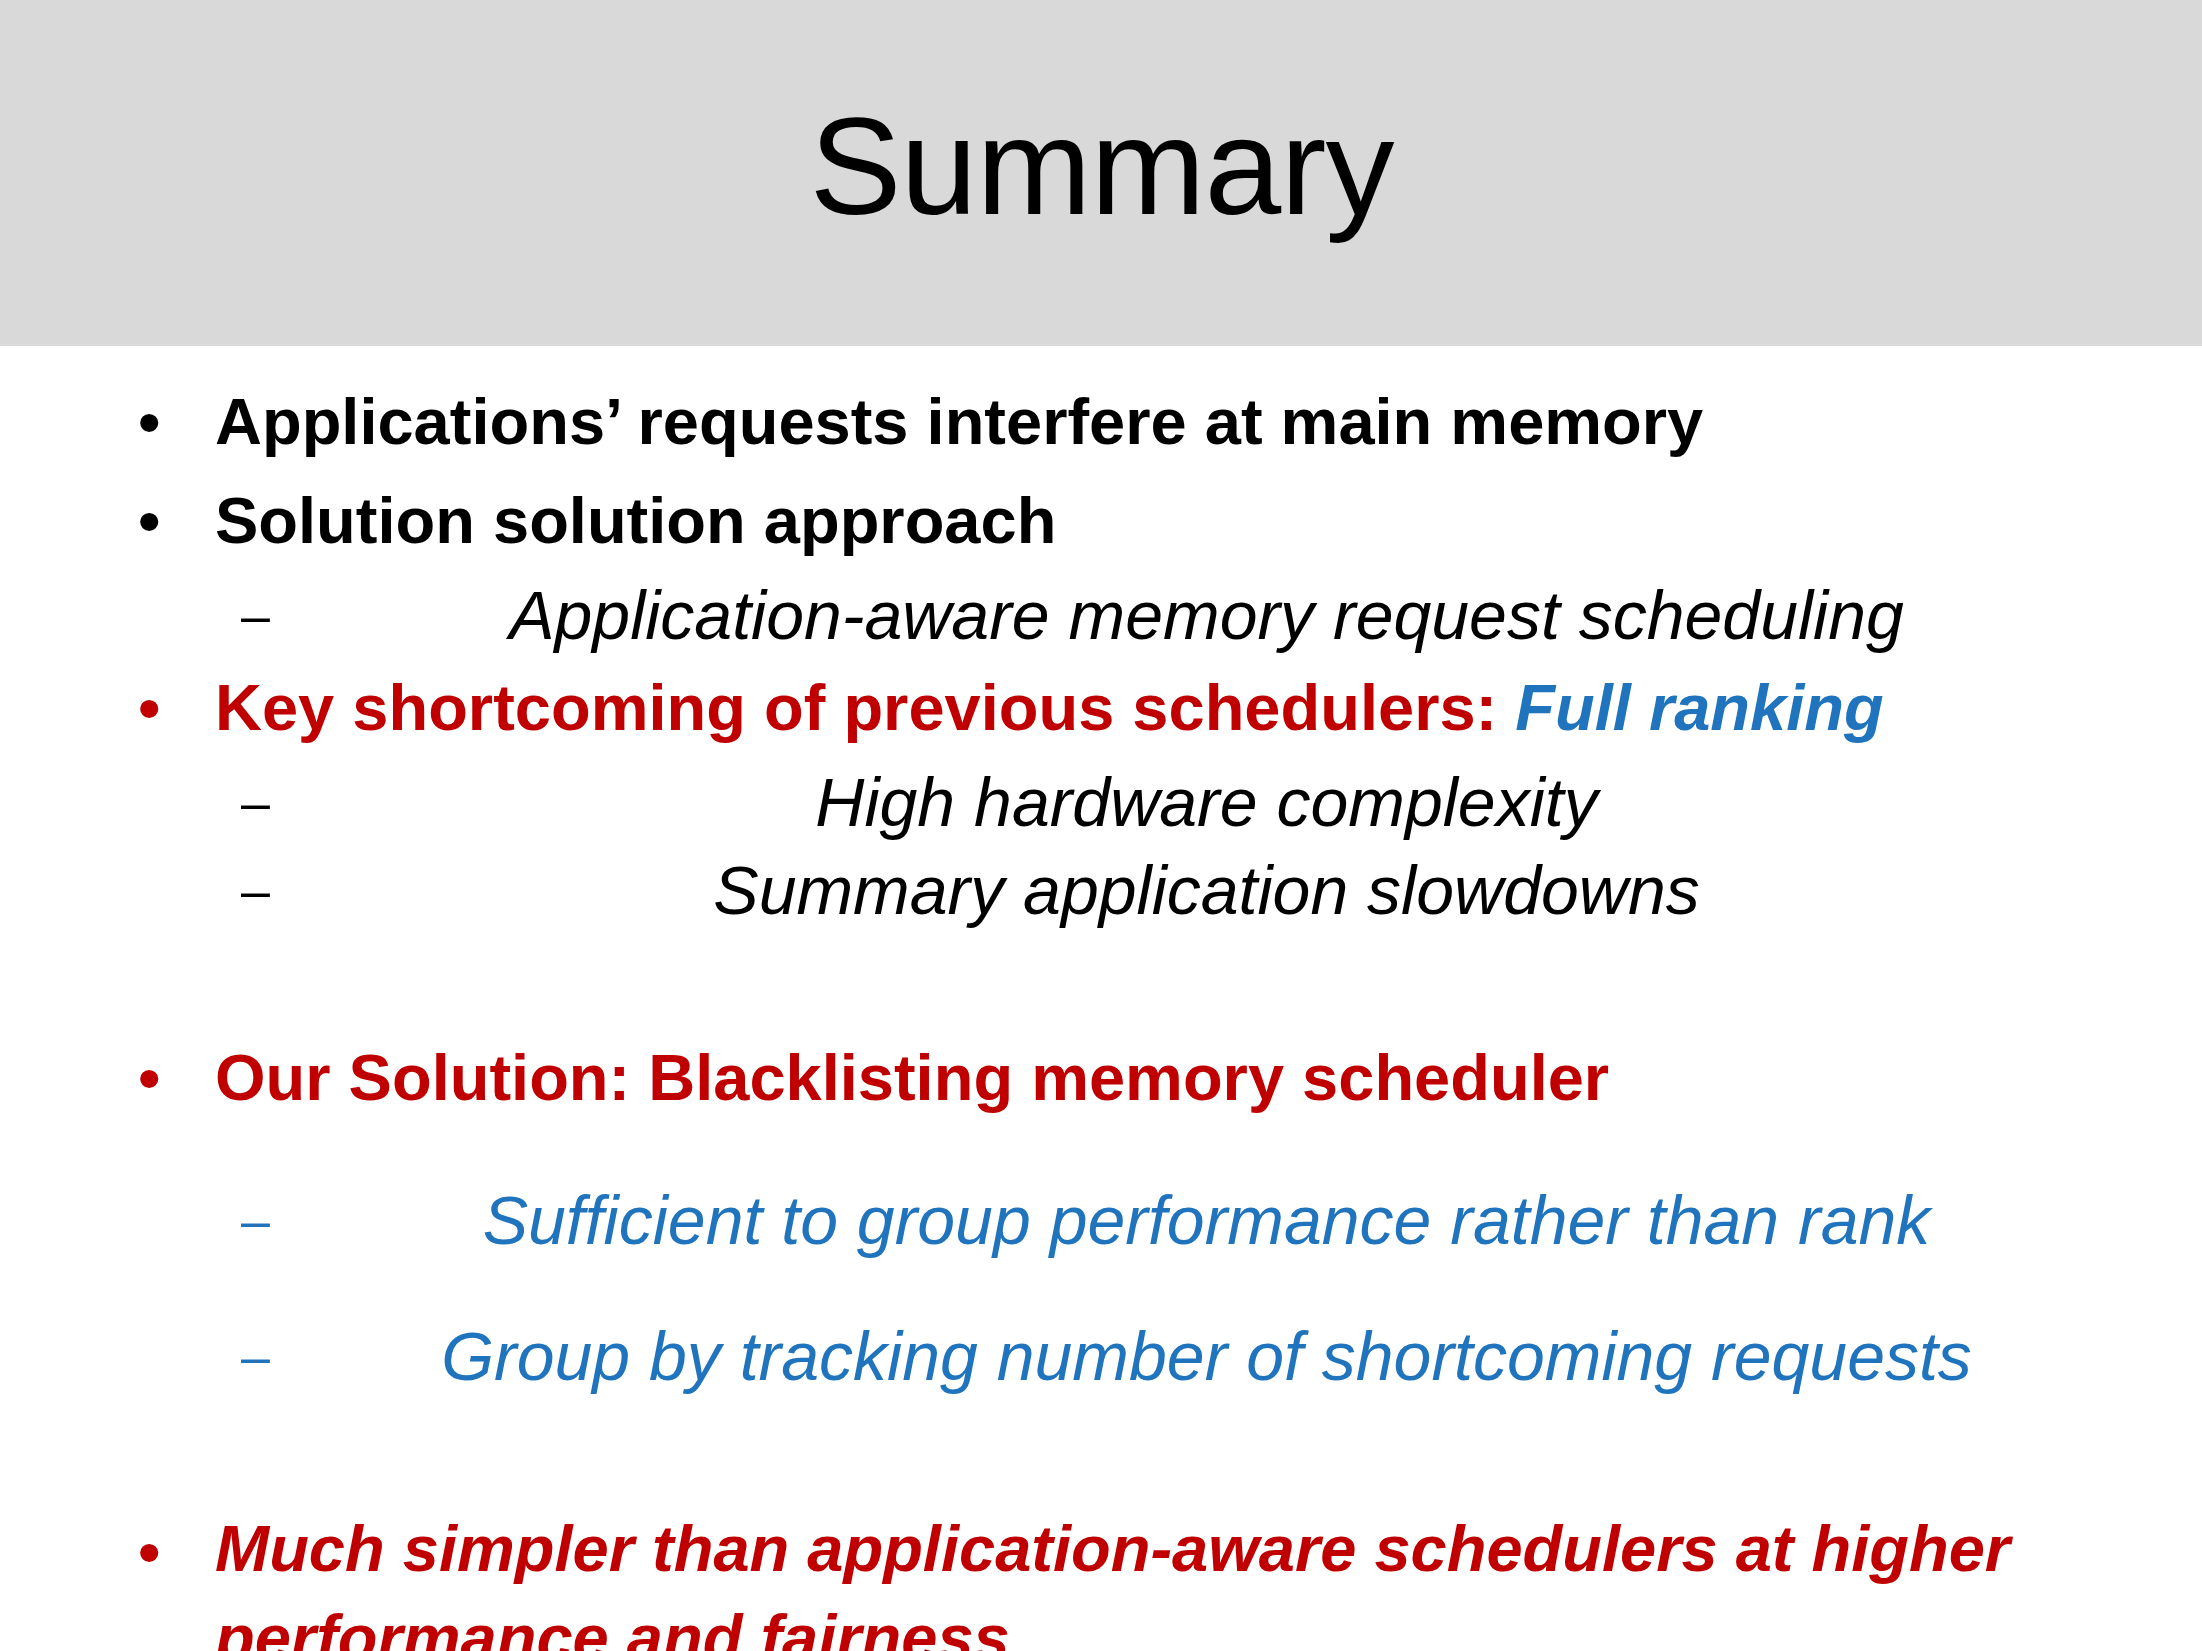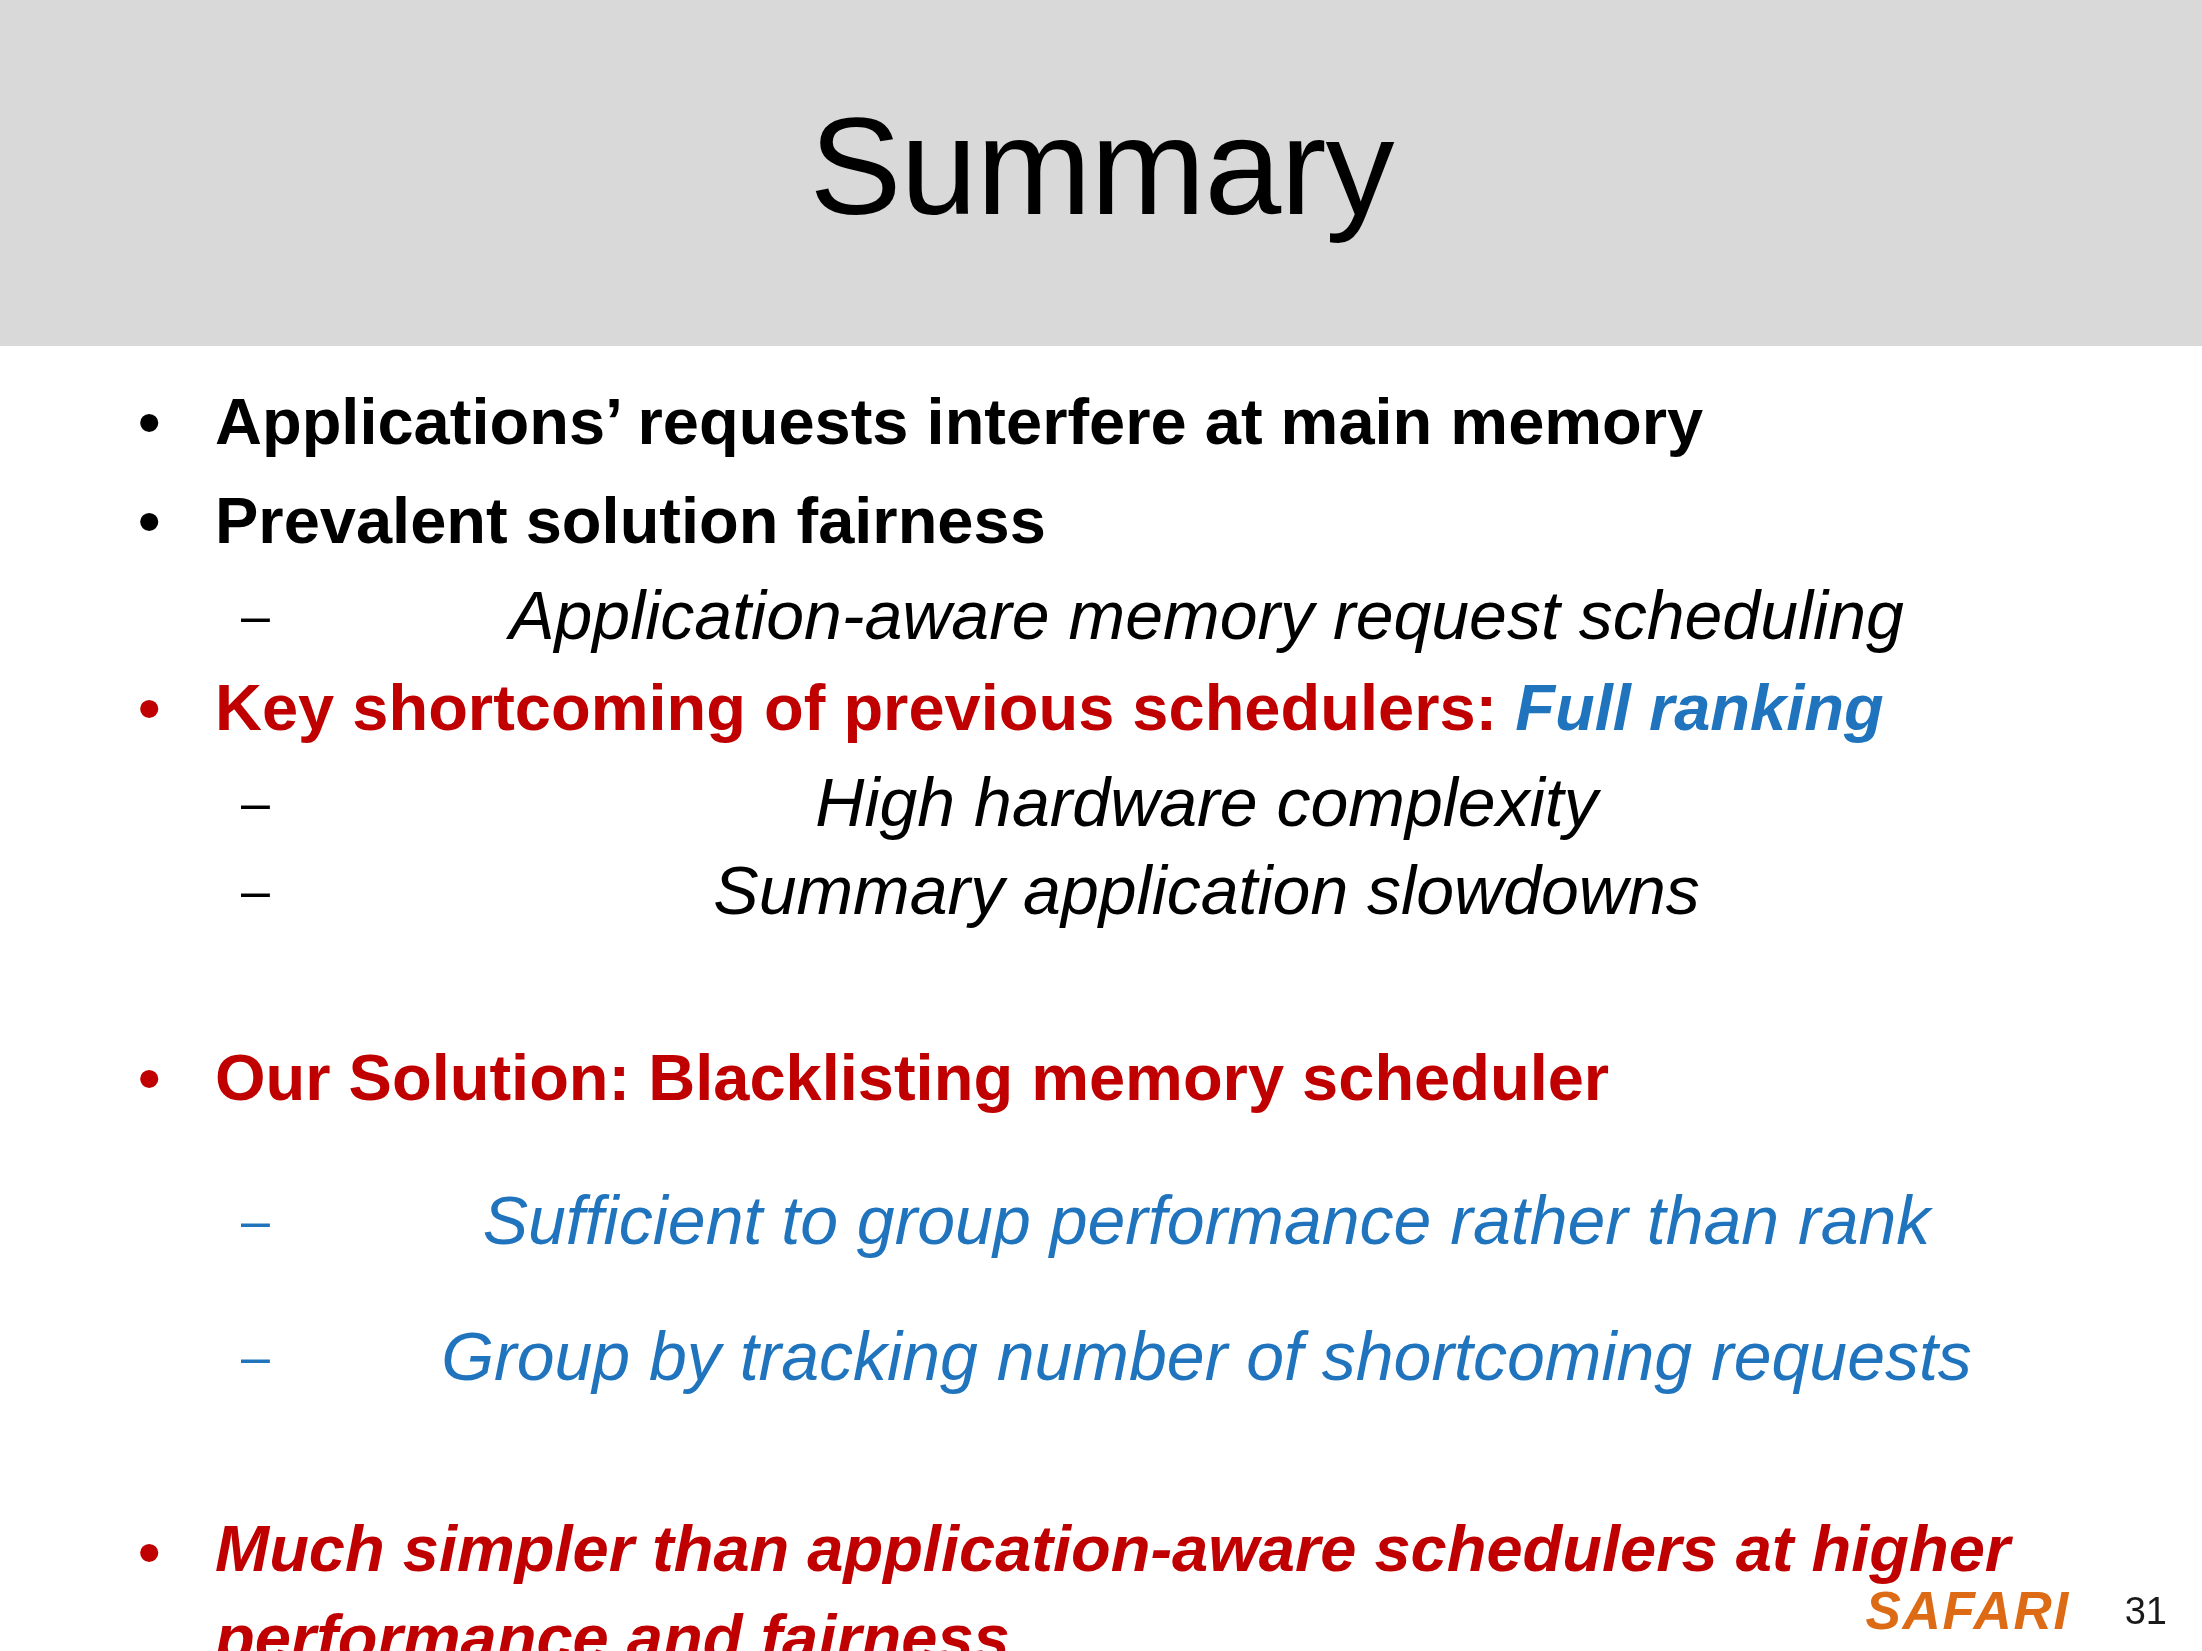--- a/index.html
+++ b/index.html
@@ -173,21 +173,21 @@
   <div class="body-area">
     <div class="bullet-list">
 
       <div class="row lvl1">
         <span class="marker c-black">•</span>
         <span class="text c-black">Applications’ requests interfere at main memory</span>
       </div>
 
       <div class="row lvl1">
         <span class="marker c-black">•</span>
-        <span class="text c-black">Prevalent solution fairness</span>
+        <span class="text c-black">Solution solution approach</span>
       </div>
 
       <div class="row lvl2">
         <span class="marker c-black">–</span>
         <span class="text c-black">Application-aware memory request scheduling</span>
       </div>
 
       <div class="row lvl1">
         <span class="marker c-red">•</span>
         <span class="text c-red"><span>Key shortcoming of previous schedulers: </span><span class="c-blue ital">Full ranking</span></span>
@@ -223,19 +223,15 @@
       <div class="gap-xl"></div>
 
       <div class="row lvl1 para">
         <span class="marker c-red">•</span>
         <span class="text c-red ital">Much simpler  than application-aware schedulers at higher performance and fairness</span>
       </div>
 
     </div>
   </div>
 
-  <div class="footer">
-    <div class="safari-logo">SAFARI</div>
-    <div class="page-number">31</div>
-  </div>
 
 </div>
 
 
 </body></html>

